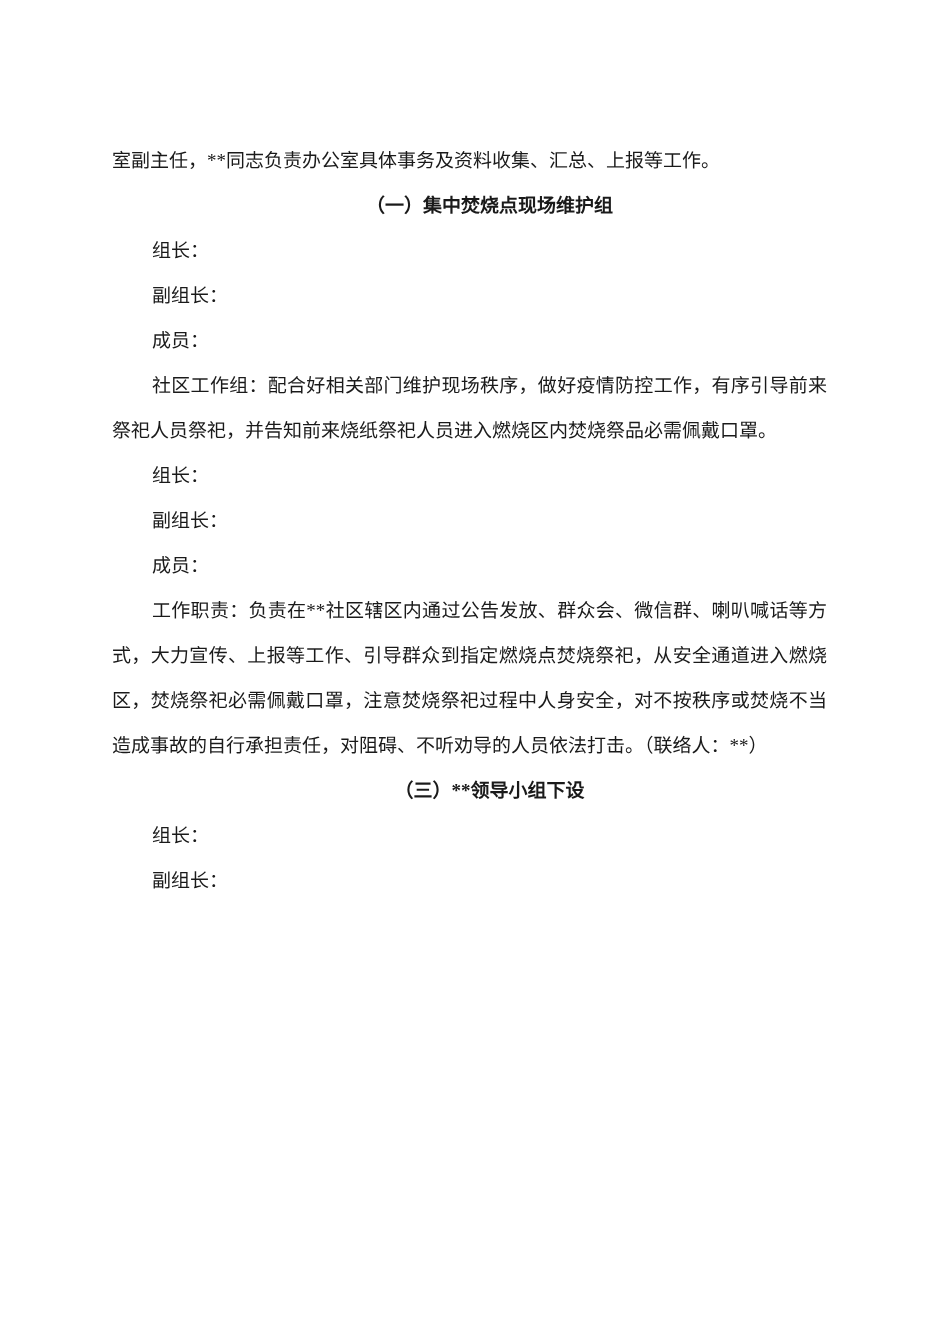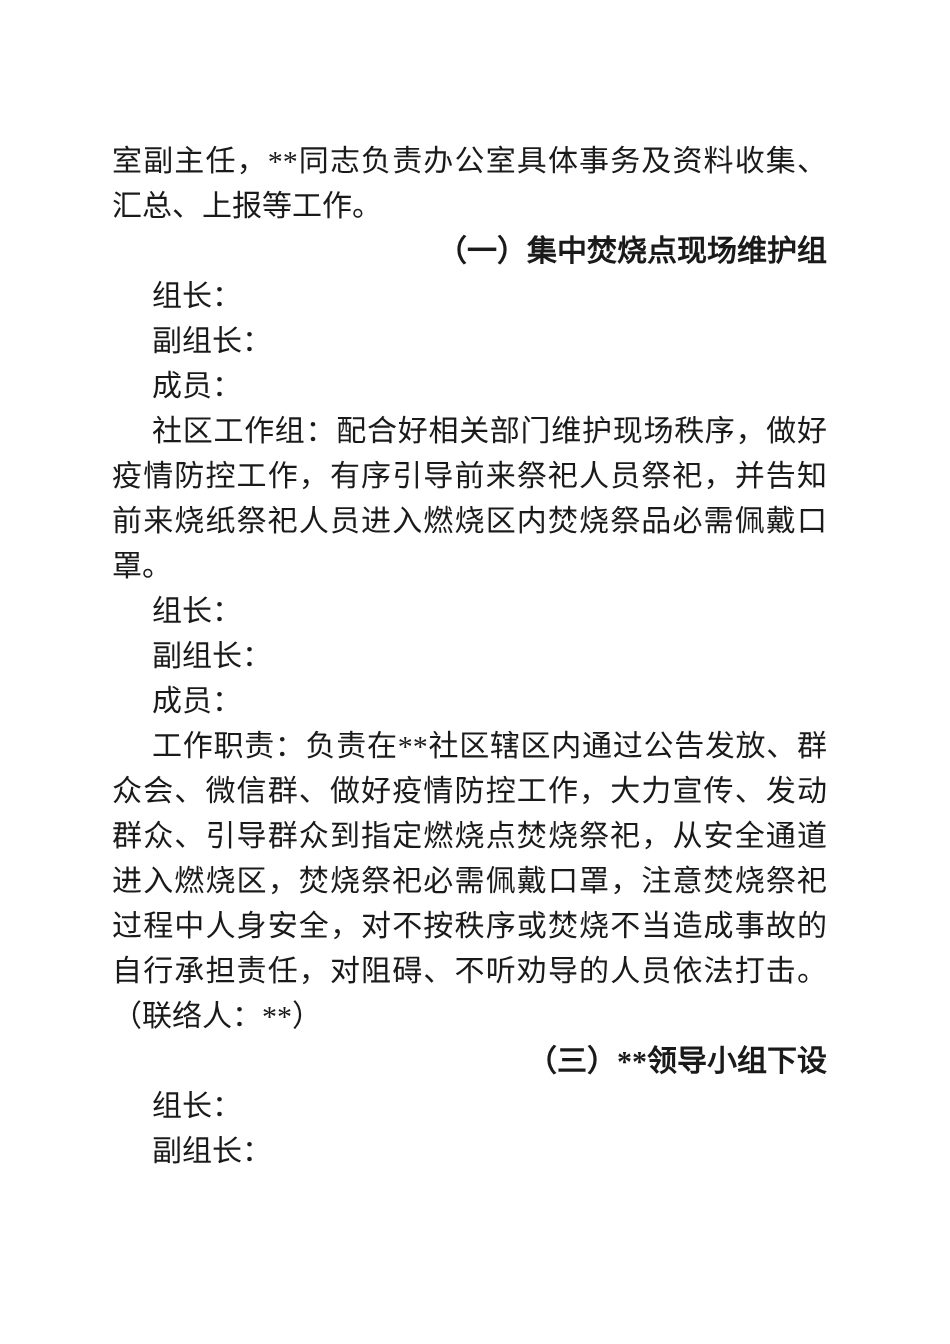--- a/index.html
+++ b/index.html
@@ -8,51 +8,51 @@
     background: #ffffff;
   }
   .page {
     position: relative;
     box-sizing: border-box;
     width: 950px;
     height: 1344px;
     background: #ffffff;
     padding: 138px 123px 4px 112px;
     font-family: "Liberation Serif", "DejaVu Serif", serif;
-    font-size: 30px;
+    font-size: 19px;
     line-height: 45px;
     color: #1a1a1a;
     overflow: hidden;
   }
   .para {
     margin: 0;
     padding: 0;
     text-indent: 40px;
     text-align: justify;
     font-weight: normal;
     word-break: normal;
   }
   .para.continuation {
     text-indent: 0;
   }
   .para.heading {
     font-weight: bold;
-    text-align: right;
+    text-align: center;
   }
 </style>
 </head>
 <body>
 
 <div class="page">
   <p class="para continuation">室副主任，**同志负责办公室具体事务及资料收集、汇总、上报等工作。</p>
   <p class="para heading">（一）集中焚烧点现场维护组</p>
   <p class="para">组长：</p>
   <p class="para">副组长：</p>
   <p class="para">成员：</p>
   <p class="para">社区工作组：配合好相关部门维护现场秩序，做好疫情防控工作，有序引导前来祭祀人员祭祀，并告知前来烧纸祭祀人员进入燃烧区内焚烧祭品必需佩戴口罩。</p>
   <p class="para">组长：</p>
   <p class="para">副组长：</p>
   <p class="para">成员：</p>
-  <p class="para">工作职责：负责在**社区辖区内通过公告发放、群众会、微信群、做好疫情防控工作，大力宣传、发动群众、引导群众到指定燃烧点焚烧祭祀，从安全通道进入燃烧区，焚烧祭祀必需佩戴口罩，注意焚烧祭祀过程中人身安全，对不按秩序或焚烧不当造成事故的自行承担责任，对阻碍、不听劝导的人员依法打击。（联络人：**）</p>
+  <p class="para">工作职责：负责在**社区辖区内通过公告发放、群众会、微信群、喇叭喊话等方式，大力宣传、上报等工作、引导群众到指定燃烧点焚烧祭祀，从安全通道进入燃烧区，焚烧祭祀必需佩戴口罩，注意焚烧祭祀过程中人身安全，对不按秩序或焚烧不当造成事故的自行承担责任，对阻碍、不听劝导的人员依法打击。（联络人：**）</p>
   <p class="para heading">（三）**领导小组下设</p>
   <p class="para">组长：</p>
   <p class="para">副组长：</p>
 </div>
 
 </body></html>

